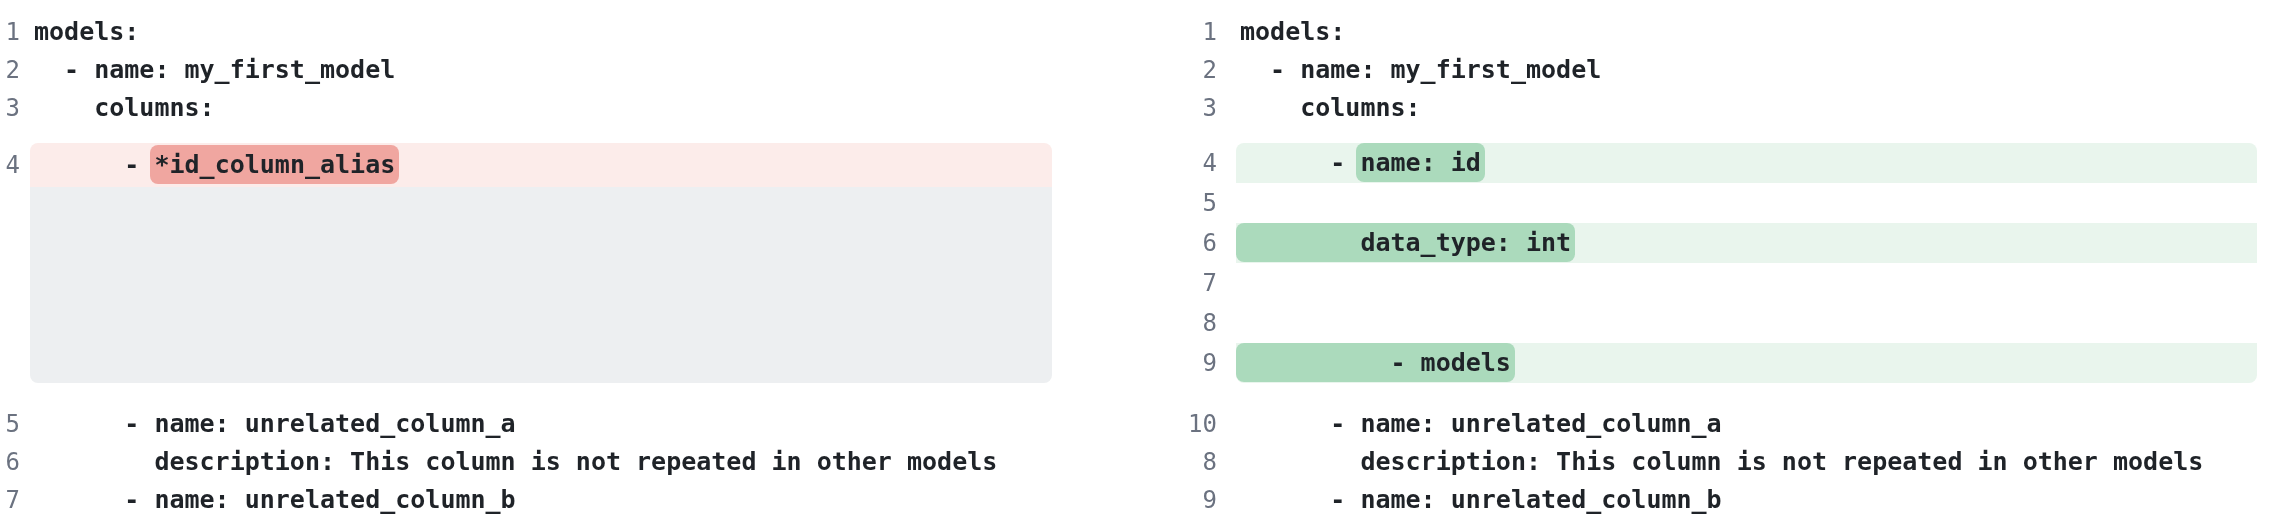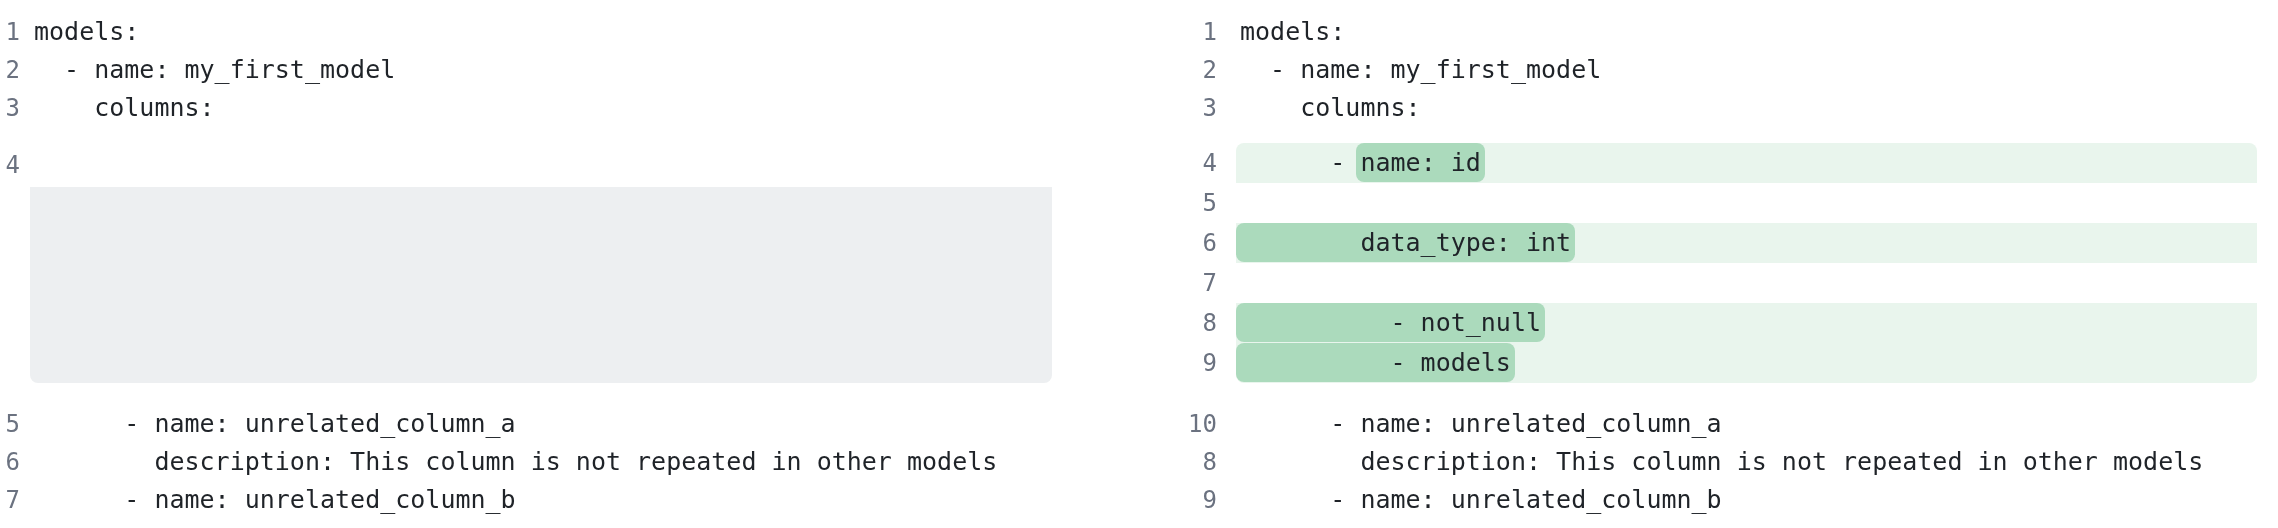--- a/index.html
+++ b/index.html
@@ -20,21 +20,21 @@
   .diff{display:flex;padding-top:13px;}
   .pane{width:1139px;flex:0 0 1139px;}
   .row{display:flex;height:38px;line-height:38px;}
   .gutter{
     flex:0 0 20px;text-align:right;color:var(--num);
     font-size:24px;user-select:none;
   }
   .pane-new .gutter{flex:0 0 78px;}
   .code{
     font-size:25px;white-space:pre;box-sizing:border-box;
-    margin-left:10px;width:1022px;padding-left:4px;
+    margin-left:10px;width:1022px;padding-left:4px;font-weight:bold;
   }
   .pane-new .code{margin-left:19px;width:1021px;}
   
   .t-removed{height:44px;line-height:44px;}
   .t-added{height:40px;line-height:40px;}
   .t-removed .code{background:var(--removed-line);}
   .t-added .code{background:var(--added-line);}
   .t-filler .code{background:var(--filler);height:196px;}
   .t-filler{height:196px;}
   .blk-first{margin-top:16px;}
@@ -57,20 +57,21 @@
       <div class="row t-plain">
         <span class="gutter">2</span>
         <span class="code"><span>  - name: my_first_model</span></span>
       </div>
       <div class="row t-plain">
         <span class="gutter">3</span>
         <span class="code"><span>    columns:</span></span>
       </div>
       <div class="row t-removed blk-first">
         <span class="gutter">4</span>
+        <span class="code"><span>      - </span><span class="mark">*id_column_alias</span></span>
       </div>
       <div class="row t-filler blk-last">
         <span class="gutter"></span>
         <span class="code"></span>
       </div>
       <div class="row t-plain">
         <span class="gutter">5</span>
         <span class="code"><span>      - name: unrelated_column_a</span></span>
       </div>
       <div class="row t-plain">
@@ -104,21 +105,20 @@
       </div>
       <div class="row t-added">
         <span class="gutter">6</span>
         <span class="code"><span class="mark">        data_type: int</span></span>
       </div>
       <div class="row t-added">
         <span class="gutter">7</span>
       </div>
       <div class="row t-added">
         <span class="gutter">8</span>
-        <span class="code"><span class="mark">          - not_null</span></span>
       </div>
       <div class="row t-added blk-last">
         <span class="gutter">9</span>
         <span class="code"><span class="mark">          - models</span></span>
       </div>
       <div class="row t-plain">
         <span class="gutter">10</span>
         <span class="code"><span>      - name: unrelated_column_a</span></span>
       </div>
       <div class="row t-plain">

